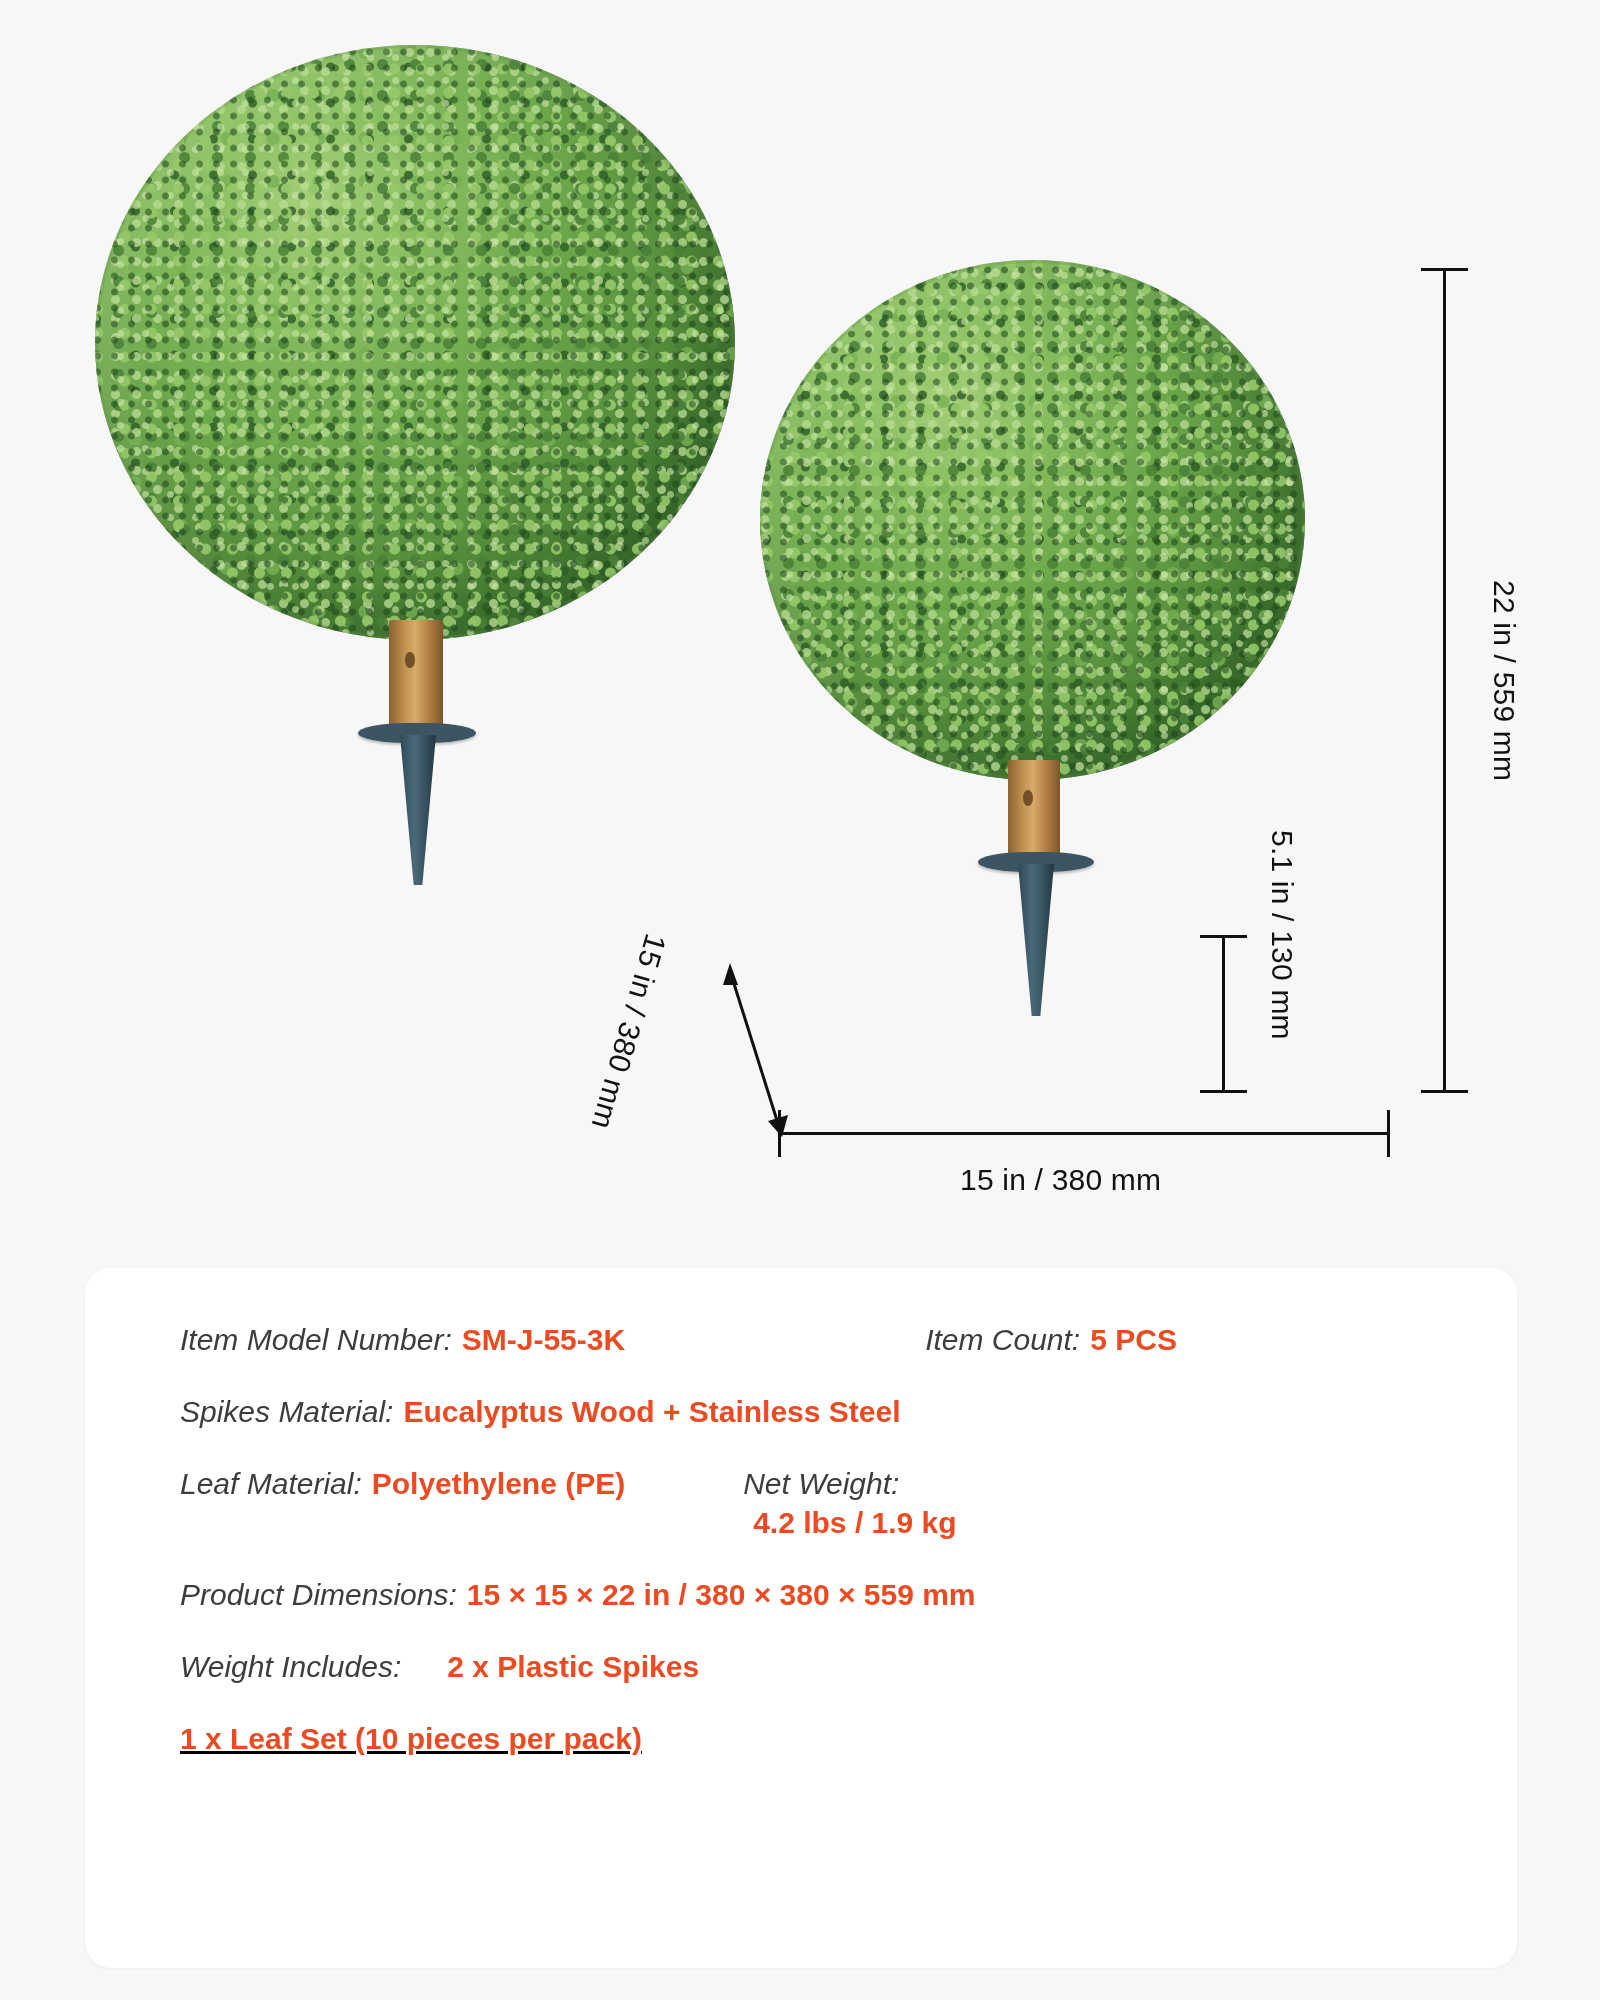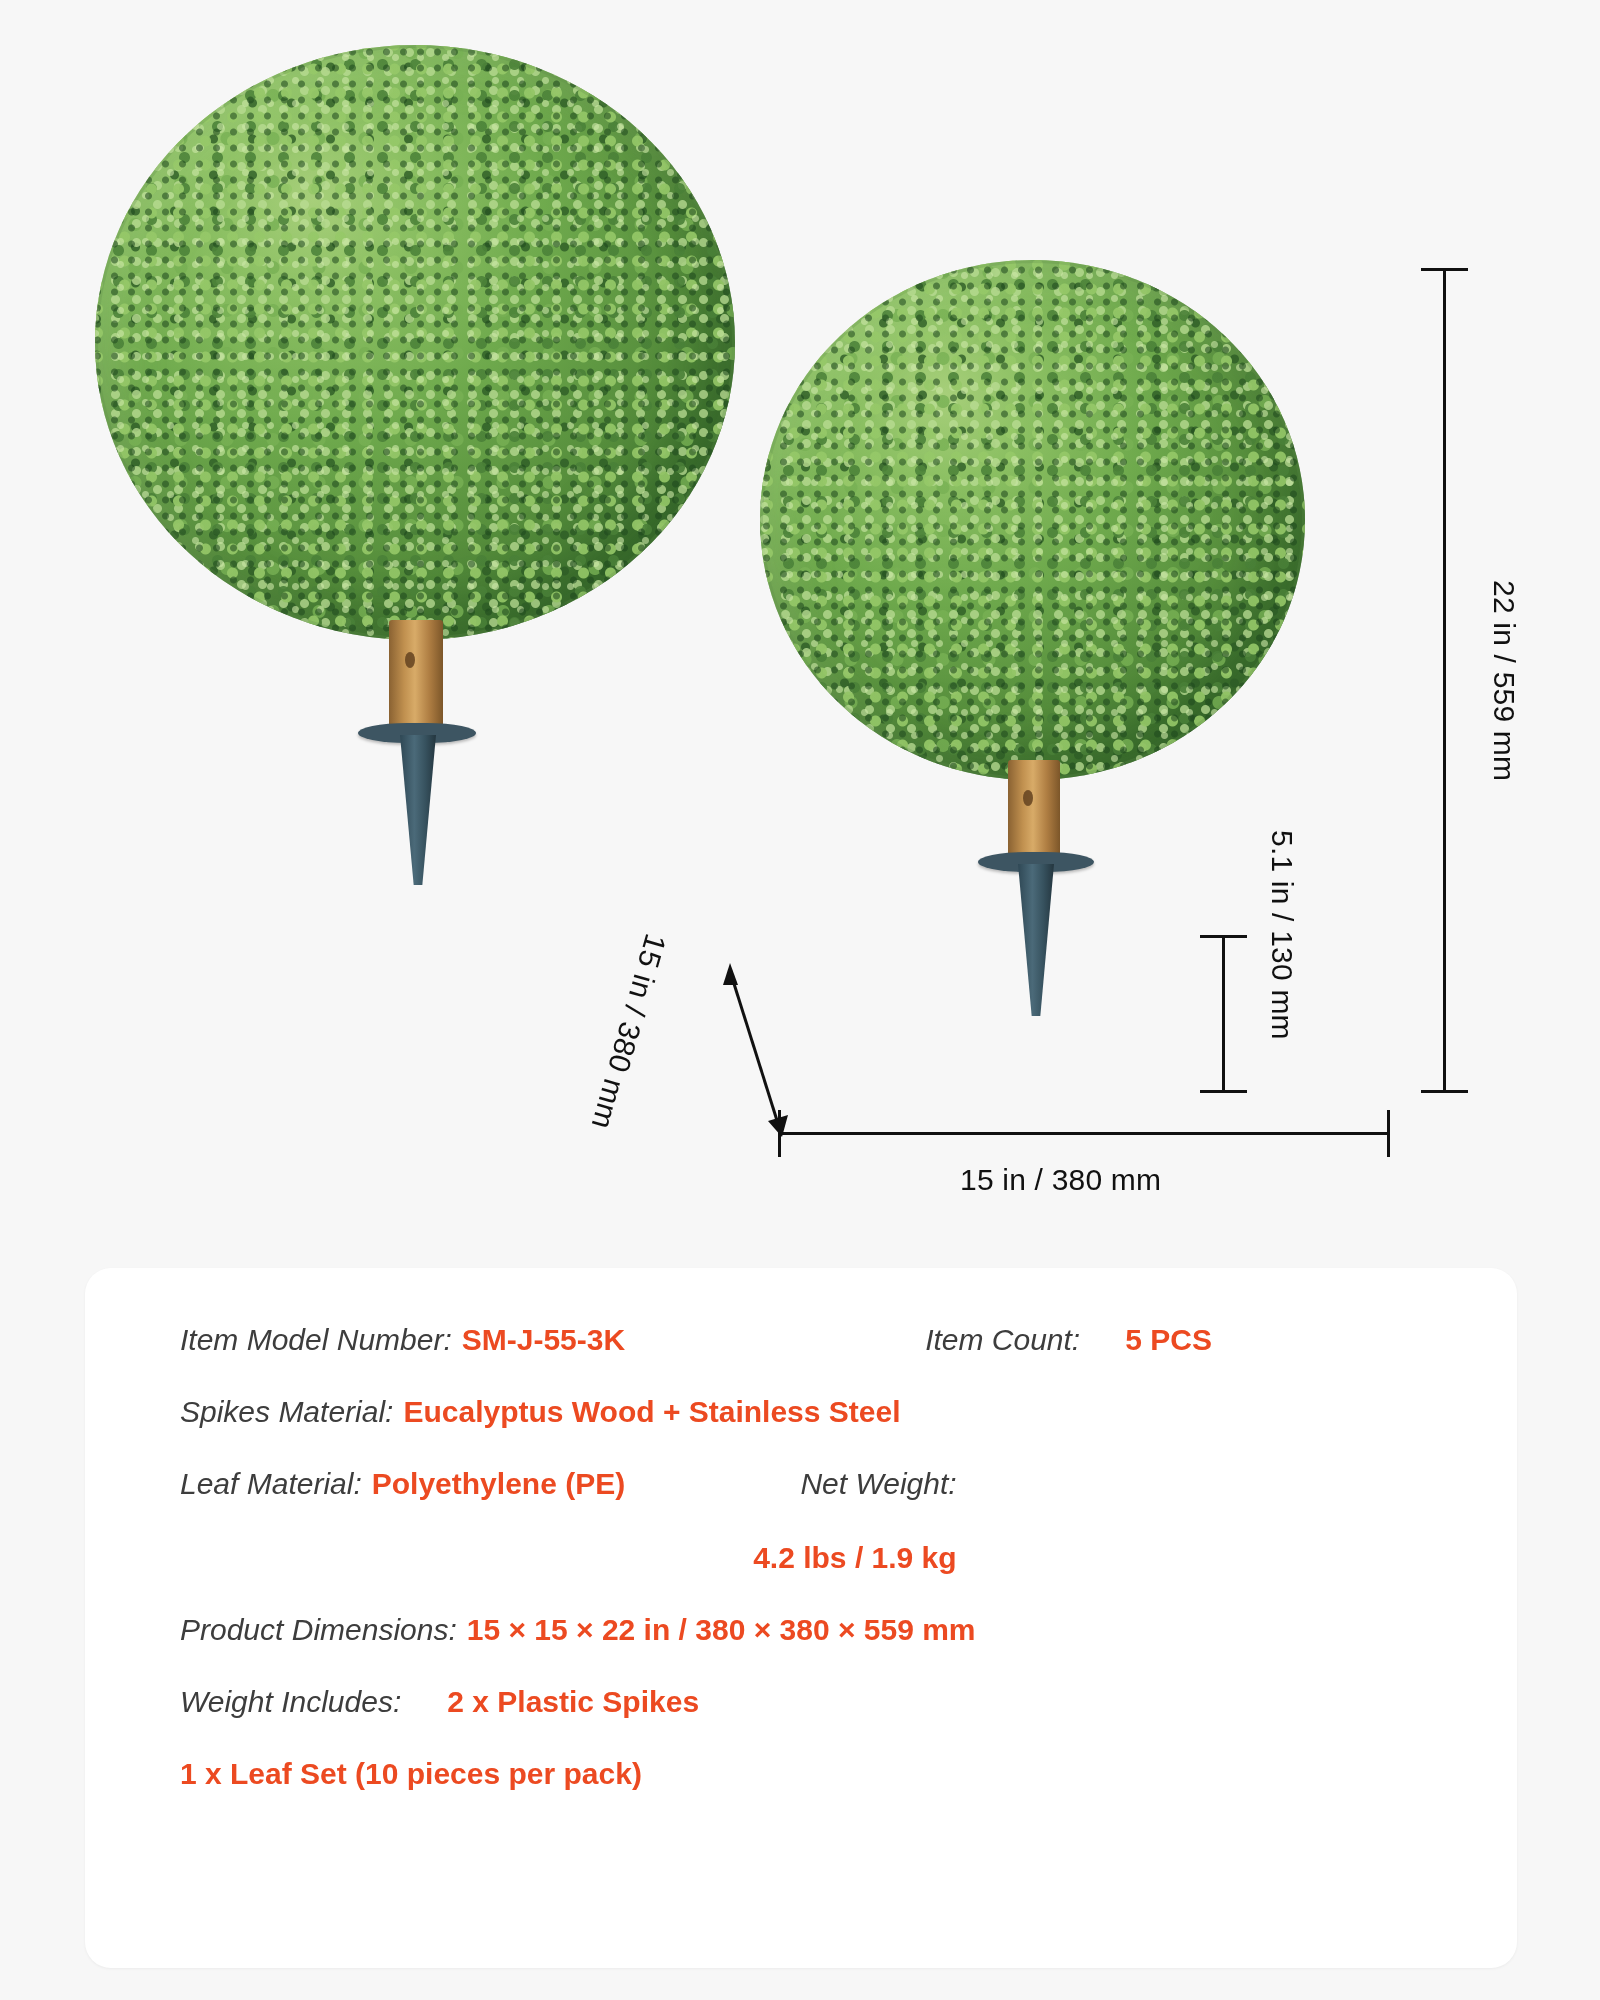--- a/index.html
+++ b/index.html
@@ -153,32 +153,32 @@
     font-style: italic;
   }
   .spec-value {
     color: #ec4a21;
     font-weight: 700;
     margin-left: 10px;
   }
   .spec-col-2 {
     margin-left: 68px;
     display: flex;
-    align-items: flex-end;
-    gap: 35px;
+    align-items: flex-start;
   }
   .spec-gap-2 { margin-left: 300px; }
   .spec-gap-3 { margin-left: 118px; flex-direction: column; }
   .spec-extra {
     margin-left: 46px;
     color: #ec4a21;
     font-weight: 700;
   }
   .spec-row-last {
     margin-bottom: 0;
+    text-decoration: underline;
   }
 </style>
 </head>
 <body>
 
 <div class="page">
 
   <div class="hero">
 
     <div class="tree tree-left">

